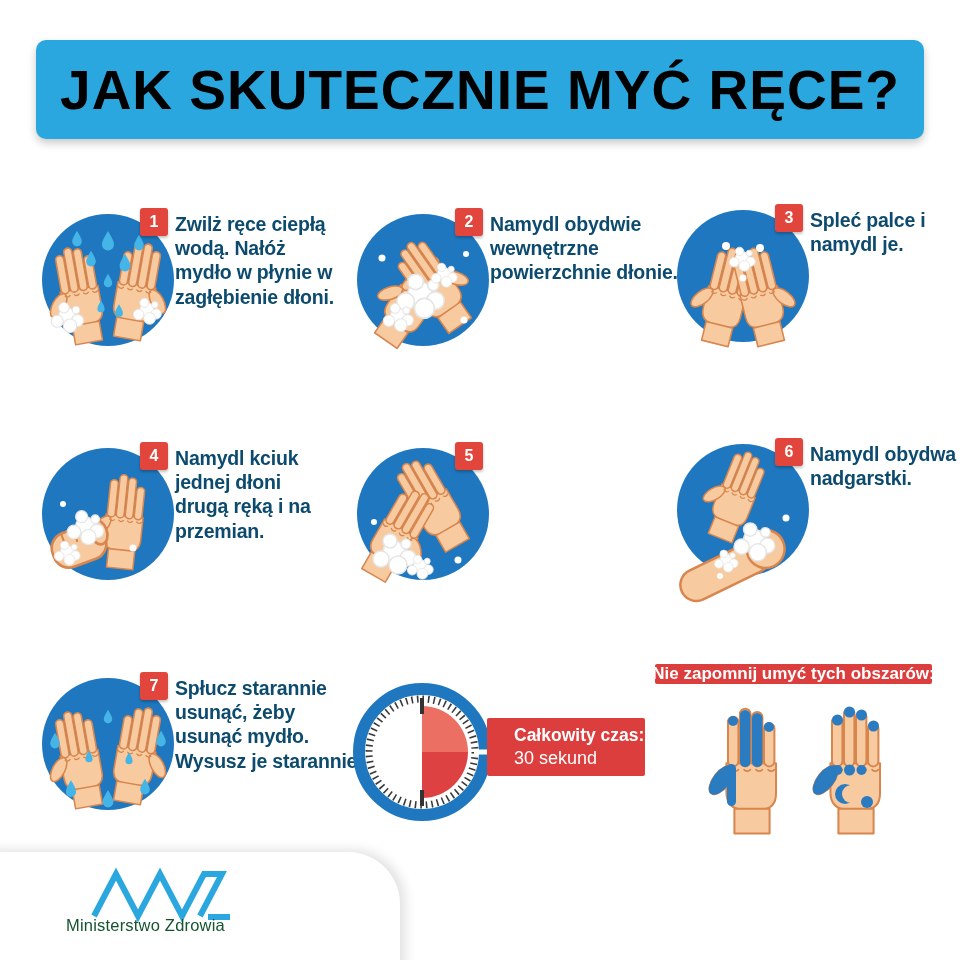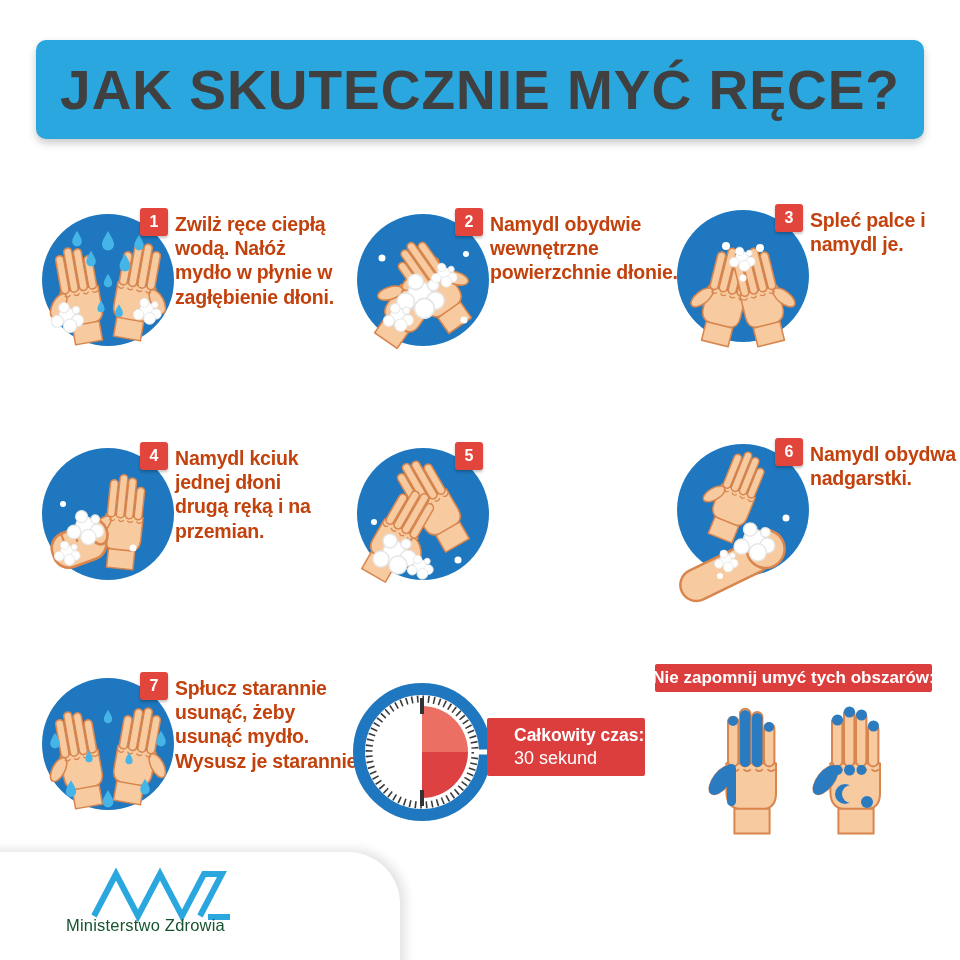--- a/index.html
+++ b/index.html
@@ -4,51 +4,51 @@
 <style>
   html,body { margin:0; padding:0; background:#ffffff; }
   body { font-family:"Liberation Sans", sans-serif; }
   .poster { position:relative; width:960px; height:960px; background:#ffffff; overflow:hidden; }
 
   
   .header { position:absolute; left:36px; top:40px; width:888px; height:99px;
             background:#2AA7DE; border-radius:10px;
             box-shadow:0 4px 8px rgba(0,0,0,.22);
             display:flex; align-items:center; justify-content:center; }
-  .header .title { color:#404040; font-size:55px; font-weight:bold; letter-spacing:1px; white-space:nowrap; }
+  .header .title { color:#000000; font-size:55px; font-weight:bold; letter-spacing:1px; white-space:nowrap; }
 
   
   .step { position:absolute; width:320px; height:230px; }
   .illo { position:absolute; left:0; top:0; }
   .badge { position:absolute; left:107px; top:-6px; width:28px; height:28px;
            background:#E2453C; color:#ffffff; font-weight:bold; font-size:16px;
            display:flex; align-items:center; justify-content:center;
            border-radius:3px; box-shadow:0 2px 3px rgba(0,0,0,.25); }
   .step-text { position:absolute; left:142px; top:-2px; font-size:19.5px; font-weight:bold;
-               color:#c2410c; line-height:1.24; letter-spacing:-0.2px; }
+               color:#0c4a6e; line-height:1.24; letter-spacing:-0.2px; }
 
   .s1 { left:33px;  top:214px; } .s1 .step-text { width:160px; }
   .s2 { left:348px; top:214px; } .s2 .step-text { width:192px; }
   .s3 { left:668px; top:210px; } .s3 .step-text { width:150px; }
   .s4 { left:33px;  top:448px; } .s4 .step-text { width:162px; }
   .s5 { left:348px; top:448px; } .s5 .step-text { width:192px; }
   .s6 { left:668px; top:444px; } .s6 .step-text { width:158px; }
   .s7 { left:33px;  top:678px; } .s7 .step-text { width:188px; }
 
   
   .timer { position:absolute; left:352px; top:682px; }
   .time-box { position:absolute; left:487px; top:718px; width:158px; height:58px;
               background:#DC3D3D; color:#ffffff; border-radius:2px;
               display:flex; flex-direction:column; justify-content:center;
               padding-left:27px; box-sizing:border-box; line-height:1.32; }
   .time-box .tb-bold { font-weight:bold; font-size:17.5px; }
   .time-box .tb-val  { font-size:18px; }
 
   
-  .reminder-banner { position:absolute; left:655px; top:664px; width:277px; height:28px;
+  .reminder-banner { position:absolute; left:655px; top:664px; width:277px; height:20px;
                      background:#DC3D3D; color:#ffffff; font-weight:bold; font-size:17px;
                      display:flex; align-items:center; justify-content:center; border-radius:2px;
                      white-space:nowrap; }
   .reminder-hands { position:absolute; left:690px; top:700px; }
 
   
   .footer-card { position:absolute; left:-14px; top:852px; width:414px; height:122px;
                  background:#ffffff; border-top-right-radius:52px;
                  box-shadow:5px -2px 12px rgba(0,0,0,.12); }
   .logo-mark { position:absolute; left:104px; top:12px; }

